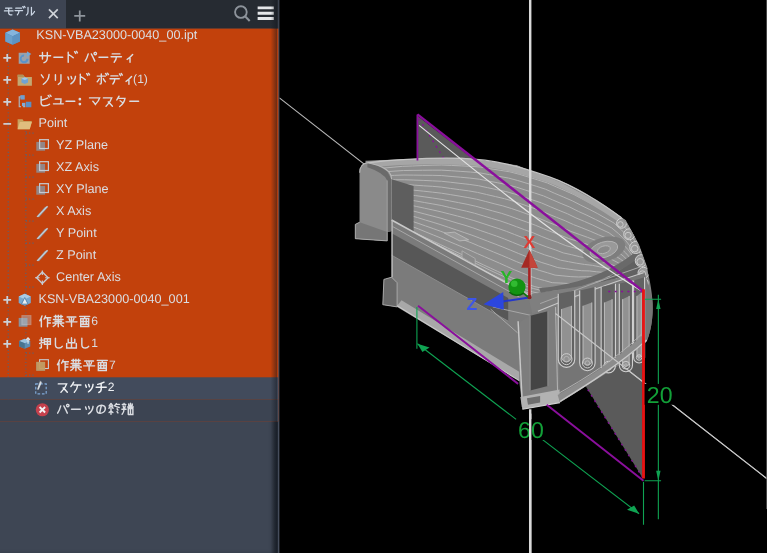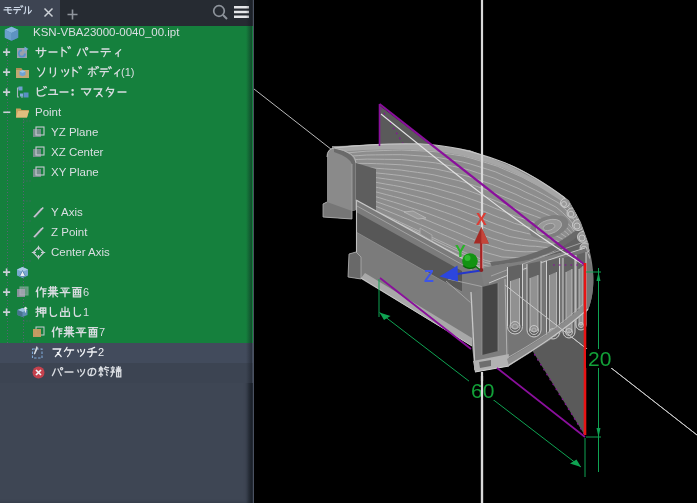--- a/index.html
+++ b/index.html
@@ -5,21 +5,21 @@
 #app { position:relative; width:697px; height:503px; overflow:hidden; background:#000; }
 .panel { position:absolute; left:0; top:0; width:254px; height:503px; background:#3e4654; border-right:1.5px solid #4a5160; box-shadow: inset -6px 0 5px -2px rgba(10,14,20,.55); }
 .tabbar { position:absolute; left:0; top:0; width:100%; height:26px; background:#262b32; }
 .activetab { position:absolute; left:0; top:0; width:60px; height:26px; background:#3d4452; }
 .tablabel { position:absolute; left:3px; top:5px; transform:scale(.82); transform-origin:0 0; }
 .tx { position:absolute; left:43px; top:7px; }
 .plustab { position:absolute; left:60px; top:2px; width:26px; height:26px; }
 .plustab svg { position:absolute; left:7px; top:7px; }
 .search { position:absolute; left:212px; top:4px; }
 .menu { position:absolute; left:234px; top:5px; }
-.tree { position:absolute; left:0; top:26px; width:100%; height:357px; background:#15803d; }
+.tree { position:absolute; left:0; top:26px; width:100%; height:357px; background:#c2410c; }
 .trow { position:absolute; left:0; width:100%; height:20px; }
 .exp { position:absolute; left:1px; top:1px; width:11px; color:#ccd1d8; font-size:14px; font-weight:bold; line-height:17px; text-align:center; }
 .ticon { position:absolute; top:2px; }
 .tlabel { position:absolute; top:3px; color:#dbdee3; font-size:11.5px; white-space:nowrap; }
 .lt { font-size:11.5px; color:#dbdee3; }
 .edgeshade { position:absolute; right:1px; top:0; width:6px; height:100%; background:linear-gradient(to right, rgba(16,20,28,0), rgba(16,20,28,.5)); }
 .vp { position:absolute; left:254px; top:0; }
 </style></head>
 <body>
 <svg width="0" height="0" style="position:absolute">
@@ -183,35 +183,42 @@
               <rect x="2" y="4" width="8" height="8" fill="#8b929c" opacity=".85"></rect>
               <rect x="5" y="2" width="8" height="8" fill="none" stroke="#c6cbd2" stroke-width="1.1"></rect>
             </svg></div>
           <div class="tlabel" style="left:51px"><span class="lt">YZ Plane</span></div>
         </div>
         <div class="trow" style="top:117px;">
           <div class="ticon" style="left:31px"><svg width="15" height="15" viewBox="0 0 15 15">
               <rect x="2" y="4" width="8" height="8" fill="#8b929c" opacity=".85"></rect>
               <rect x="5" y="2" width="8" height="8" fill="none" stroke="#c6cbd2" stroke-width="1.1"></rect>
             </svg></div>
-          <div class="tlabel" style="left:51px"><span class="lt">XZ Center</span></div>
+          <div class="tlabel" style="left:51px"><span class="lt">XZ Axis</span></div>
         </div>
         <div class="trow" style="top:137px;text-decoration:underline;">
           <div class="ticon" style="left:31px"><svg width="15" height="15" viewBox="0 0 15 15">
               <rect x="2" y="4" width="8" height="8" fill="#8b929c" opacity=".85"></rect>
               <rect x="5" y="2" width="8" height="8" fill="none" stroke="#c6cbd2" stroke-width="1.1"></rect>
             </svg></div>
           <div class="tlabel" style="left:51px"><span class="lt">XY Plane</span></div>
         </div>
-        <div class="trow" style="top:177px;">
+        <div class="trow" style="top:157px;">
           <div class="ticon" style="left:31px"><svg width="15" height="15" viewBox="0 0 15 15">
               <path d="M2 12 L10 3 H13 L4.5 12.5 Z" fill="#8b929c"></path>
               <path d="M3 12.2 L12.2 2.4" stroke="#cdd2d8" stroke-width="1.1"></path>
             </svg></div>
-          <div class="tlabel" style="left:51px"><span class="lt">Y Axis</span></div>
+          <div class="tlabel" style="left:51px"><span class="lt">X Axis</span></div>
+        </div>
+        <div class="trow" style="top:177px;">
+          <div class="ticon" style="left:31px"><svg width="15" height="15" viewBox="0 0 15 15">
+              <path d="M2 12 L10 3 H13 L4.5 12.5 Z" fill="#8b929c"></path>
+              <path d="M3 12.2 L12.2 2.4" stroke="#cdd2d8" stroke-width="1.1"></path>
+            </svg></div>
+          <div class="tlabel" style="left:51px"><span class="lt">Y Point</span></div>
         </div>
         <div class="trow" style="top:197px;">
           <div class="ticon" style="left:31px"><svg width="15" height="15" viewBox="0 0 15 15">
               <path d="M2 12 L10 3 H13 L4.5 12.5 Z" fill="#8b929c"></path>
               <path d="M3 12.2 L12.2 2.4" stroke="#cdd2d8" stroke-width="1.1"></path>
             </svg></div>
           <div class="tlabel" style="left:51px"><span class="lt">Z Point</span></div>
         </div>
         <div class="trow" style="top:217px;">
           <div class="ticon" style="left:31px"><svg width="15" height="15" viewBox="0 0 15 15">
@@ -220,20 +227,21 @@
             </svg></div>
           <div class="tlabel" style="left:51px"><span class="lt">Center Axis</span></div>
         </div>
         <div class="trow" style="top:237px;">
           <div class="exp">+</div>
           <div class="ticon" style="left:15px"><svg width="15" height="15" viewBox="0 0 15 15">
               <path d="M2 4.5 L7.5 2 L13 4.5 V10.5 L7.5 13 L2 10.5 Z" fill="#7aa9cf"></path>
               <path d="M2 4.5 L7.5 2 L13 4.5 L7.5 7 Z" fill="#a9cbe6"></path>
               <path d="M4.5 11.5 L7.5 5.5 L10.5 11.5 Z" fill="#e8eef3" stroke="#4c7da6" stroke-width=".8"></path>
             </svg></div>
+          <div class="tlabel" style="left:35px"><span class="lt">KSN-VBA23000-0040_001</span></div>
         </div>
         <div class="trow" style="top:257px;">
           <div class="exp">+</div>
           <div class="ticon" style="left:15px"><svg width="15" height="15" viewBox="0 0 15 15">
               <rect x="2" y="4" width="8" height="8" fill="#8b929c"></rect>
               <rect x="5" y="2" width="8" height="8" fill="#aeb5bd" opacity=".5" stroke="#c6cbd2" stroke-width="1.1"></rect>
             </svg></div>
           <div class="tlabel" style="left:35px">
             <svg width="55" height="13" viewBox="0 0 55 13" style="display:block">
               <use href="#gk_saku" x="0" y="0" stroke="#d9dce1" stroke-width="1.3" fill="none" stroke-linecap="round"></use>

